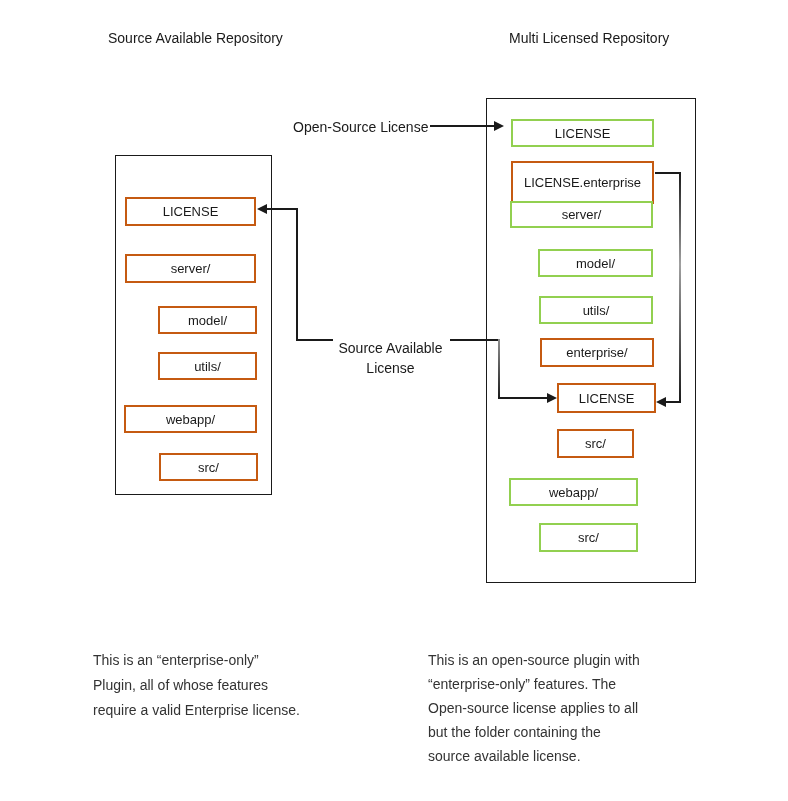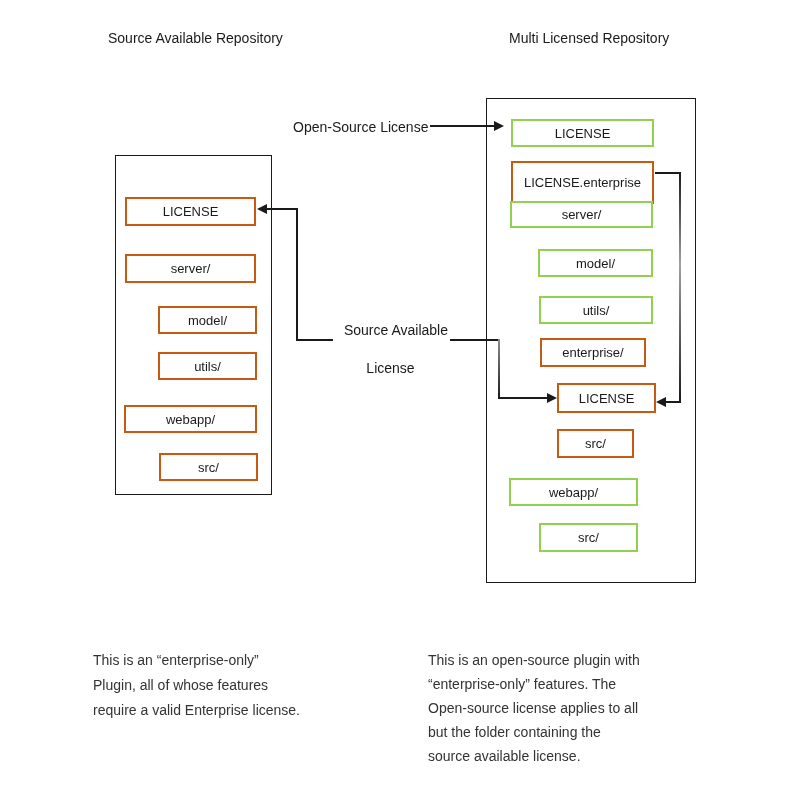--- a/index.html
+++ b/index.html
@@ -65,38 +65,38 @@
     </div>
   <div class="fbox green" style="left:510px;top:201px;width:143px;height:27px;">
       <span>server/</span>
     </div>
   <div class="fbox green" style="left:538px;top:249px;width:115px;height:28px;">
       <span>model/</span>
     </div>
   <div class="fbox green" style="left:539px;top:296px;width:114px;height:28px;">
       <span>utils/</span>
     </div>
-  <div class="fbox orange" style="left:540px;top:338px;width:106px;height:29px;">
+  <div class="fbox orange" style="left:540px;top:338px;width:114px;height:29px;">
       <span>enterprise/</span>
     </div>
   <div class="fbox orange" style="left:557px;top:383px;width:99px;height:30px;">
       <span>LICENSE</span>
     </div>
   <div class="fbox orange" style="left:557px;top:429px;width:77px;height:29px;">
       <span>src/</span>
     </div>
   <div class="fbox green" style="left:509px;top:478px;width:129px;height:28px;">
       <span>webapp/</span>
     </div>
   <div class="fbox green" style="left:539px;top:523px;width:99px;height:29px;">
       <span>src/</span>
     </div>
 
   <div class="lbl" style="left:293px;top:119px;">Open-Source License</div>
-  <div class="lbl" style="left:333px;top:322px;width:115px;">Source Available</div>
+  <div class="lbl" style="left:333px;top:340px;width:115px;text-align:center;">Source Available</div>
   <div class="lbl" style="left:333px;top:360px;width:115px;text-align:center;">License</div>
 
   <div class="hline" style="left:430px;top:125px;width:64px;"></div>
   <div class="arrow right" style="left:494px;top:121px;"></div>
 
   <div class="arrow left" style="left:257px;top:204px;"></div>
   <div class="hline" style="left:266px;top:208px;width:32px;"></div>
   <div class="vline" style="left:296px;top:208px;height:133px;"></div>
   <div class="hline" style="left:296px;top:339px;width:37px;"></div>
 

